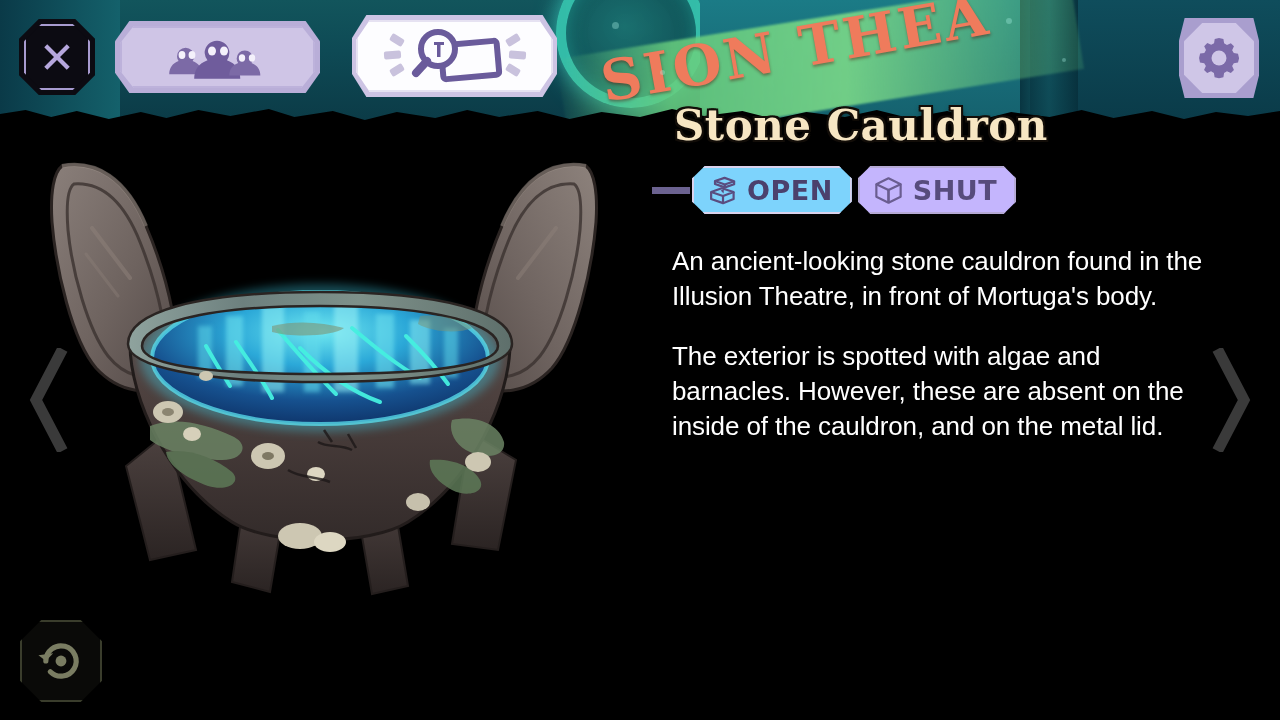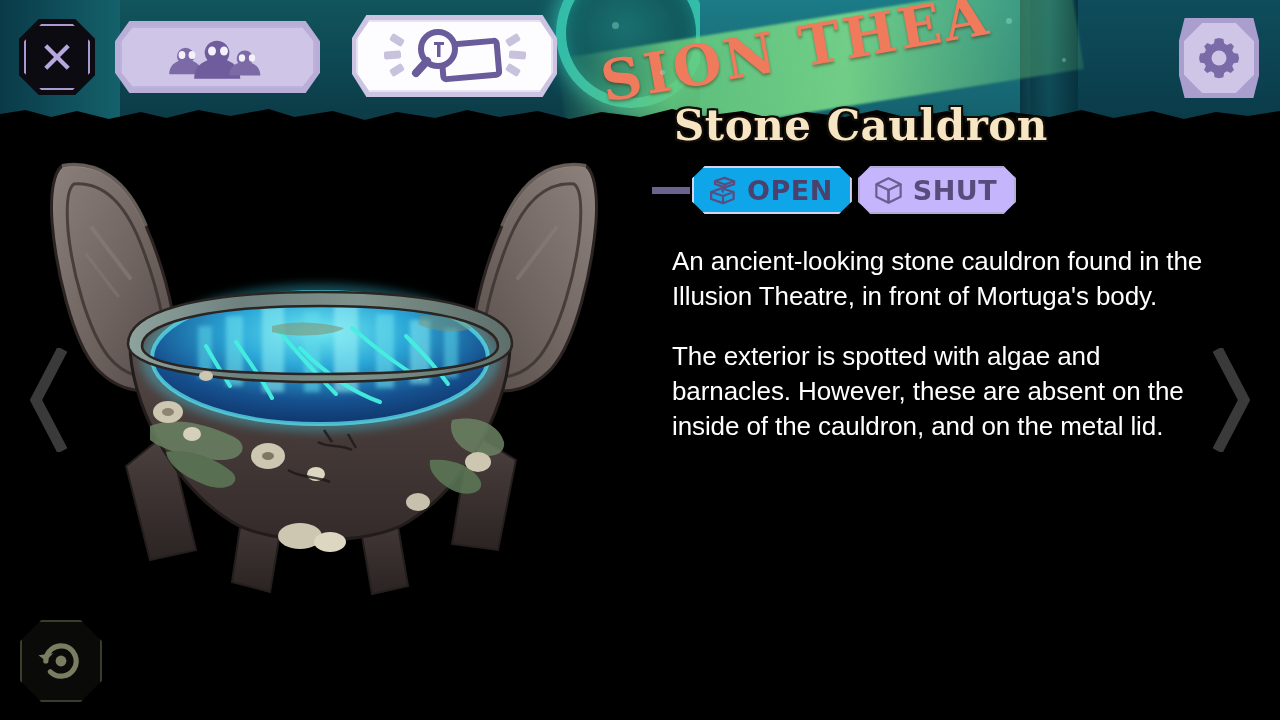--- a/index.html
+++ b/index.html
@@ -113,21 +113,21 @@
   }
 
   
   #state-row { position:absolute; left:652px; top:166px; height:48px; display:flex; align-items:center; }
   .rule-stub { width:38px; height:7px; background:#6b6290; margin-right:2px; }
   .state-tab {
     position:relative; height:48px; display:flex; align-items:center; gap:9px;
     padding:0 19px 0 15px; margin-right:6px; cursor:pointer;
     clip-path: polygon(8% 0,92% 0,100% 26%,100% 74%,92% 100%,8% 100%,0 74%,0 26%);
   }
-  .state-tab.active { background:#0ea5e9; box-shadow:inset 0 0 0 2px #d9d2ec; }
+  .state-tab.active { background:#7dd3fc; box-shadow:inset 0 0 0 2px #d9d2ec; }
   .state-tab.inactive { background:#c4b5fd; box-shadow:inset 0 0 0 2px #b5a9d6; }
   .state-tab .lbl {
     font-family:"DejaVu Sans", sans-serif; font-weight:bold; font-size:27px;
     letter-spacing:.5px; color:#4b416d; line-height:1;
   }
   .state-tab.inactive .lbl { color:#574c7c; }
   .state-tab svg { width:31px; height:31px; flex:0 0 auto; }
   #rule-long { flex:1; height:7px; background:#655c89; margin-left:2px; }
 
   

